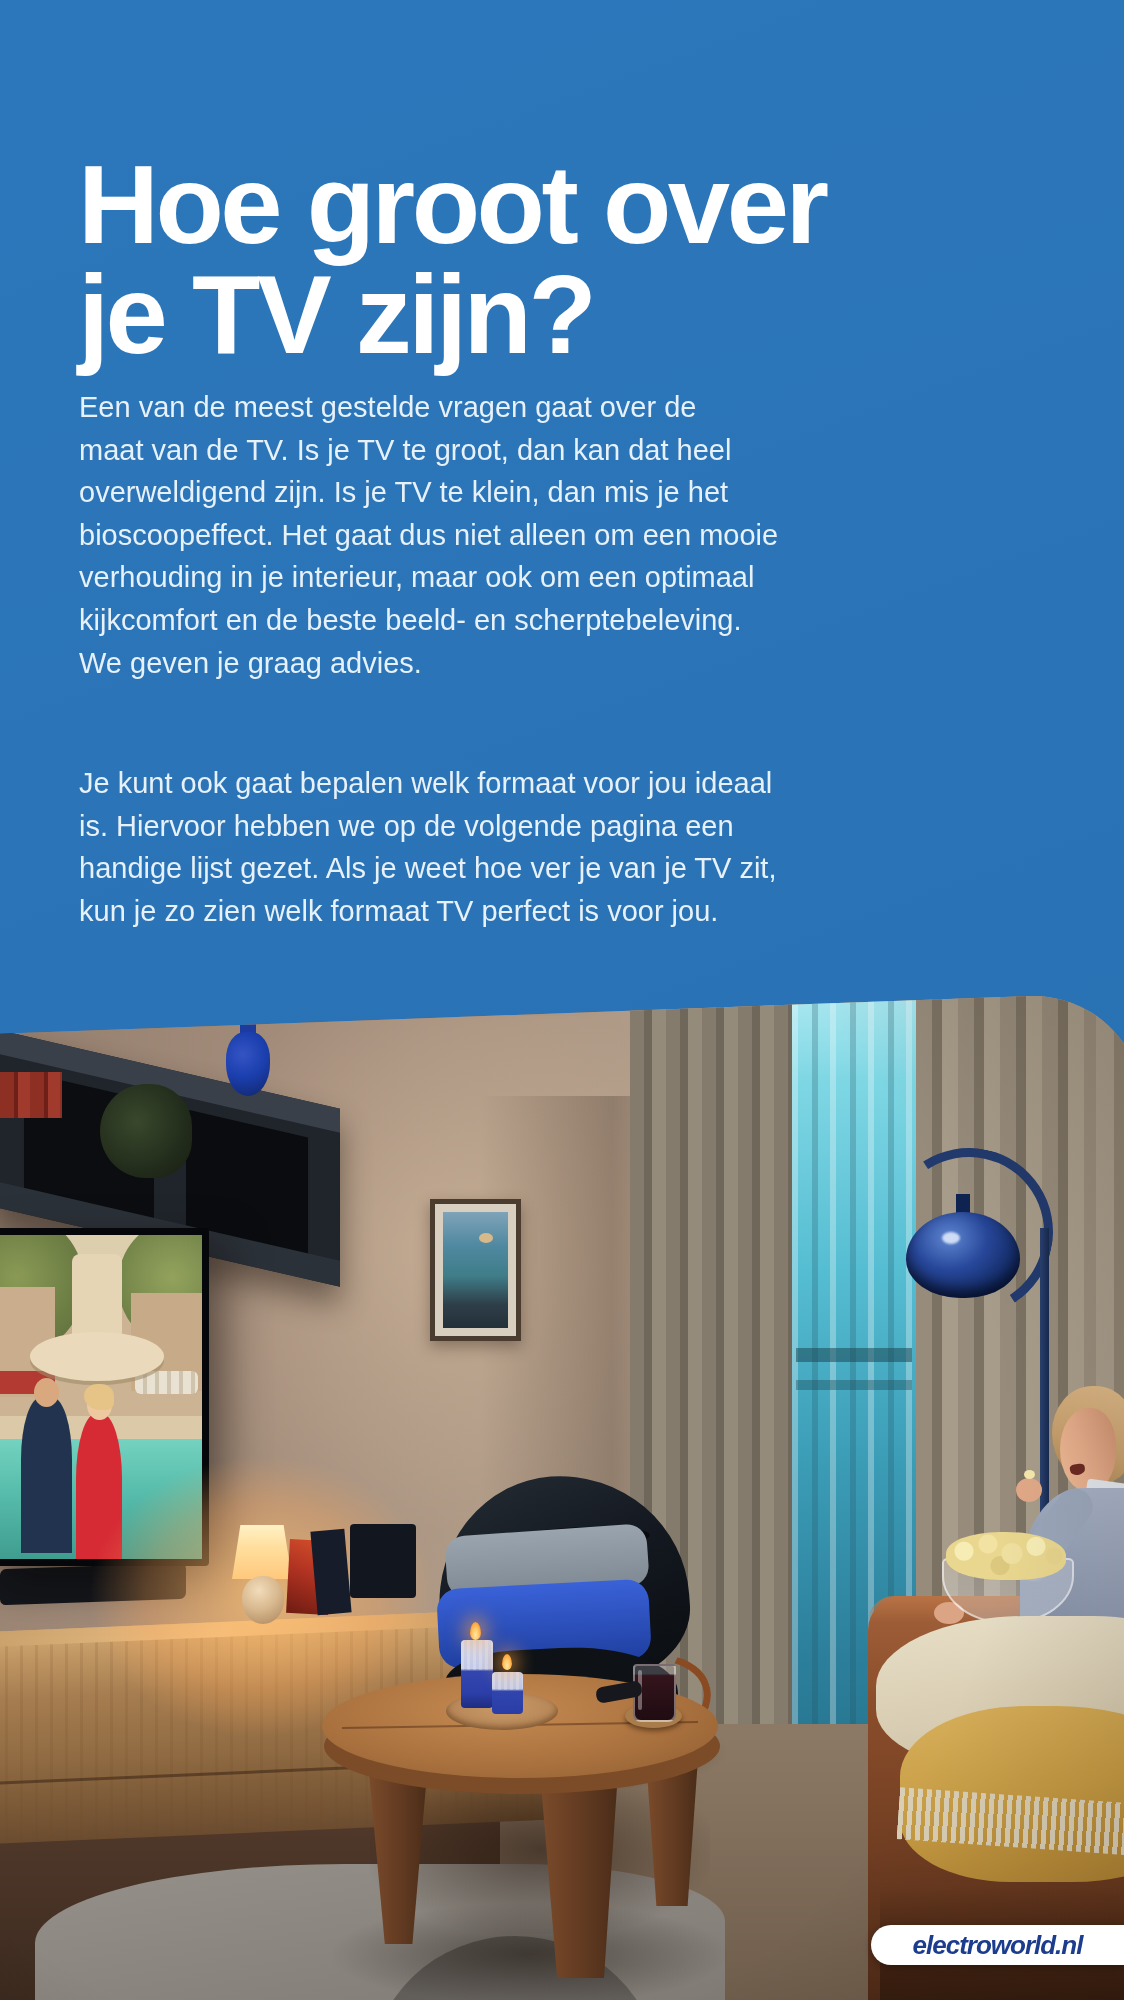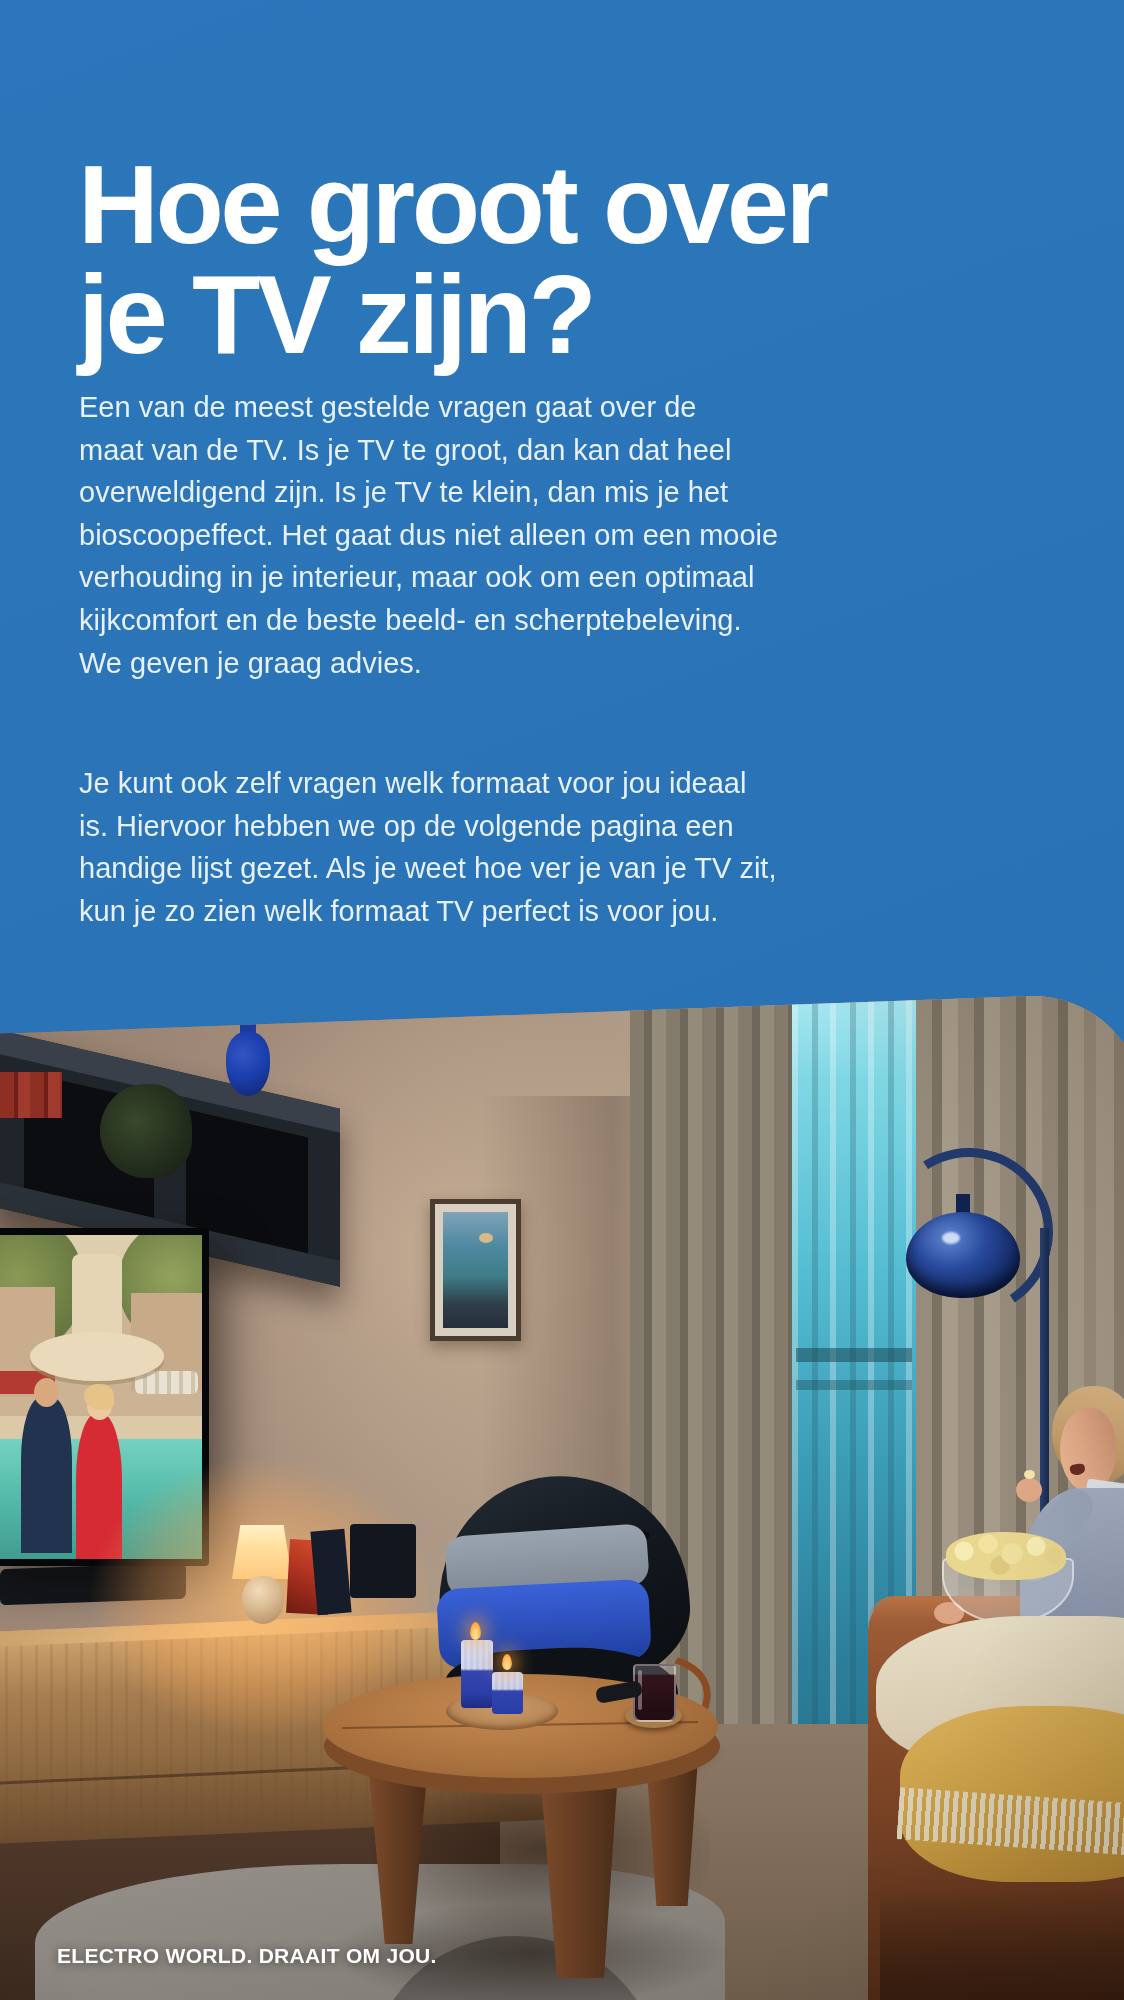--- a/index.html
+++ b/index.html
@@ -250,21 +250,21 @@
   <section>
     <h1 class="title">Hoe groot over
 je TV zijn?</h1>
     <p class="para p1">Een van de meest gestelde vragen gaat over de
 maat van de TV. Is je TV te groot, dan kan dat heel
 overweldigend zijn. Is je TV te klein, dan mis je het
 bioscoopeffect. Het gaat dus niet alleen om een mooie
 verhouding in je interieur, maar ook om een optimaal
 kijkcomfort en de beste beeld- en scherptebeleving.
 We geven je graag advies.</p>
-    <p class="para p2">Je kunt ook zelf vragen welk formaat voor jou ideaal
+    <p class="para p2">Je kunt ook gaat bepalen welk formaat voor jou ideaal
 is. Hiervoor hebben we op de volgende pagina een
 handige lijst gezet. Als je weet hoe ver je van je TV zit,
 kun je zo zien welk formaat TV perfect is voor jou.</p>
   </section>
 
   <div class="photo-clip" role="img" aria-label="Living room in the evening: wall-mounted TV playing a romantic Paris fountain scene above a wooden sideboard with a lit table lamp, black leather lounge chair with a blue cushion, floor-length curtains with a teal backlit sheer, blue arc floor lamp, and a smiling woman holding a glass bowl of popcorn on a brown leather sofa under a mustard throw; round wooden coffee table with blue candles and a drink in front.">
     <div class="photo-world">
       <div class="d wall"></div>
       <div class="d wall-light"></div>
       <div class="d wall-shade"></div>
@@ -388,15 +388,17 @@
       <div class="d flame flame-short"></div>
       <div class="d coaster"></div>
       <div class="d glass"></div>
       <div class="d glass-glint"></div>
       <div class="d remote"></div>
 
       <div class="d vignette"></div>
     </div>
   </div>
 
-  <div class="tagline">ELECTRO WORLD. DRAAIT OM JOU.</div>
+  <a class="site-badge" href="#">
+    <span class="site-badge-text">electroworld.nl</span>
+  </a>
 
 </div>
 
 </body></html>

